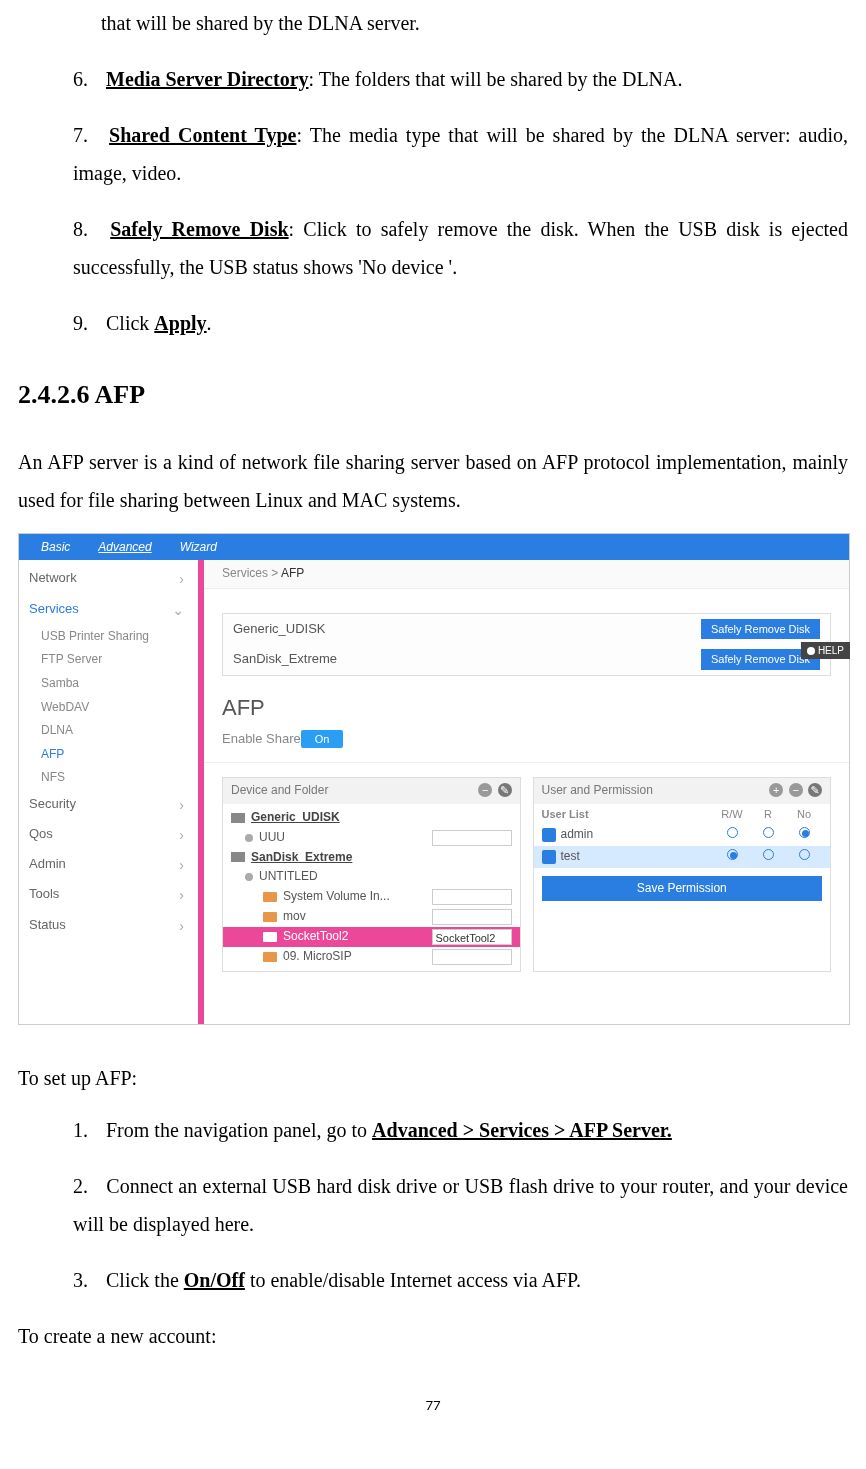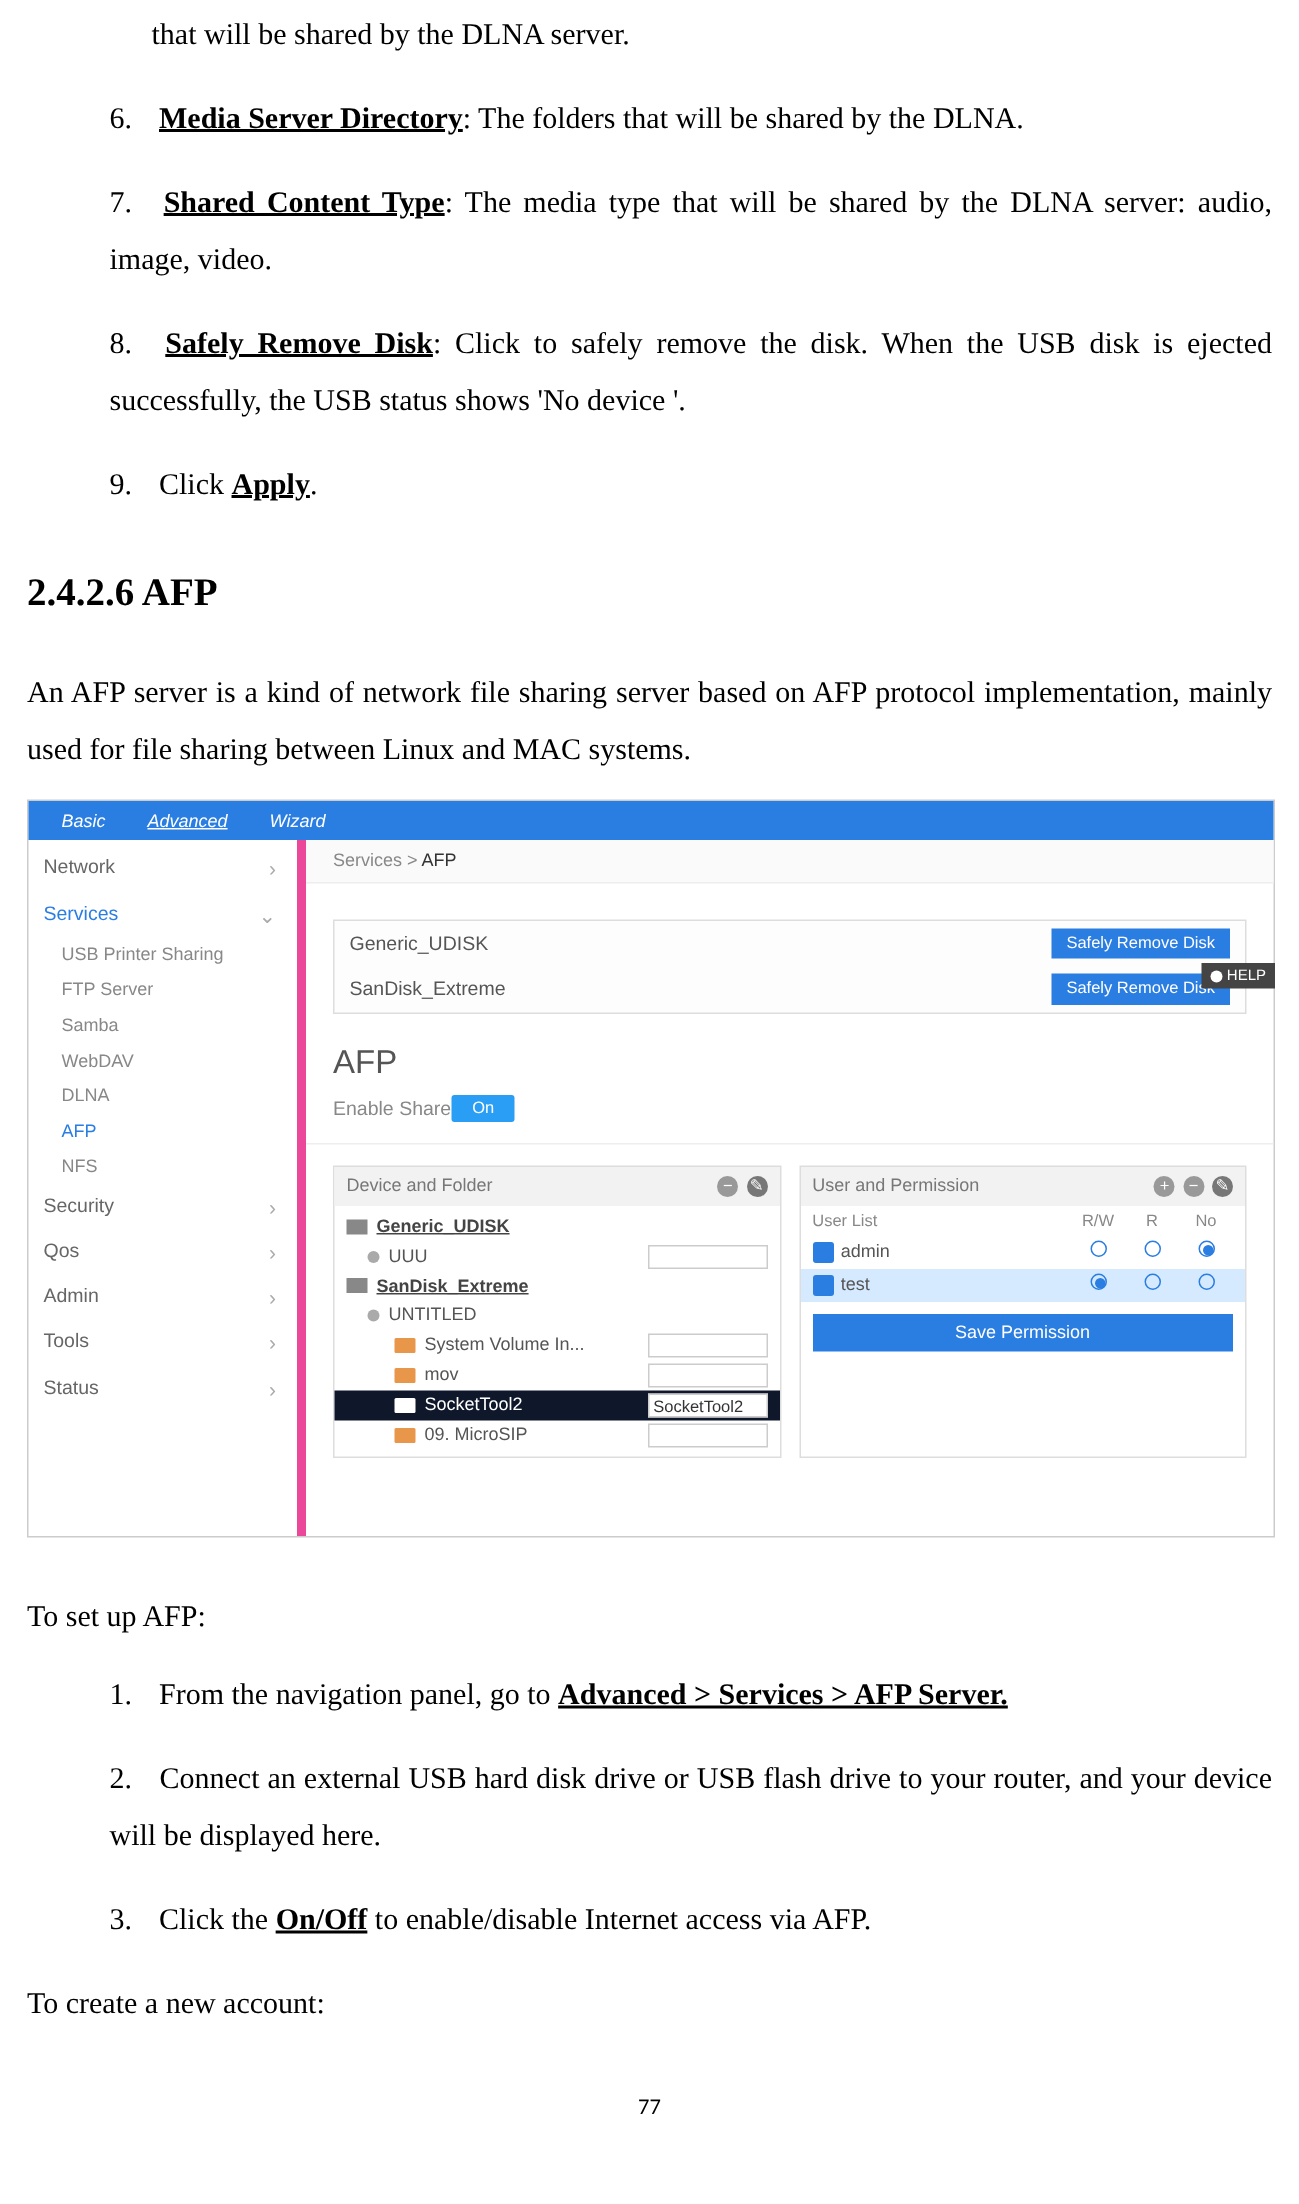--- a/index.html
+++ b/index.html
@@ -152,21 +152,21 @@
     line-height: 14px;
     margin-left: 2px;
   }
   .tree { padding: 4px 0; font-size: 12px; }
   .tree-row {
     display: flex;
     align-items: center;
     padding: 2px 8px;
     gap: 6px;
   }
-  .tree-row.selected { background: #0f172a; color: #fff; }
+  .tree-row.selected { background: #ec4899; color: #fff; }
   .tree-row .input-box {
     border: 1px solid #ccc;
     width: 80px; height: 16px;
     background: #fff;
     margin-left: auto;
   }
   .ico-disk { width: 14px; height: 10px; background: #888; display: inline-block; }
   .ico-dot { width: 8px; height: 8px; background: #aaa; border-radius: 50%; display: inline-block; }
   .ico-folder { width: 14px; height: 10px; background: #e8964a; display: inline-block; border-radius: 1px; }
   .ico-folder.sel { background: #fff; }
@@ -180,21 +180,21 @@
   .perm-row .toggle-off {
     background: #2a7de1; color: #fff;
     padding: 1px 14px; font-size: 11px;
   }
   .perm-head {
     display: flex;
     padding: 3px 8px;
     font-size: 11px;
     color: #888;
   }
-  .perm-head .lbl { flex: 1; }
+  .perm-head .lbl { flex: 1; font-weight: bold; }
   .perm-head .col { width: 36px; text-align: center; }
   .user-row {
     display: flex;
     padding: 3px 8px;
     font-size: 12px;
     align-items: center;
   }
   .user-row.hl { background: #d6eaff; }
   .user-row .uicon {
     width: 14px; height: 14px;

